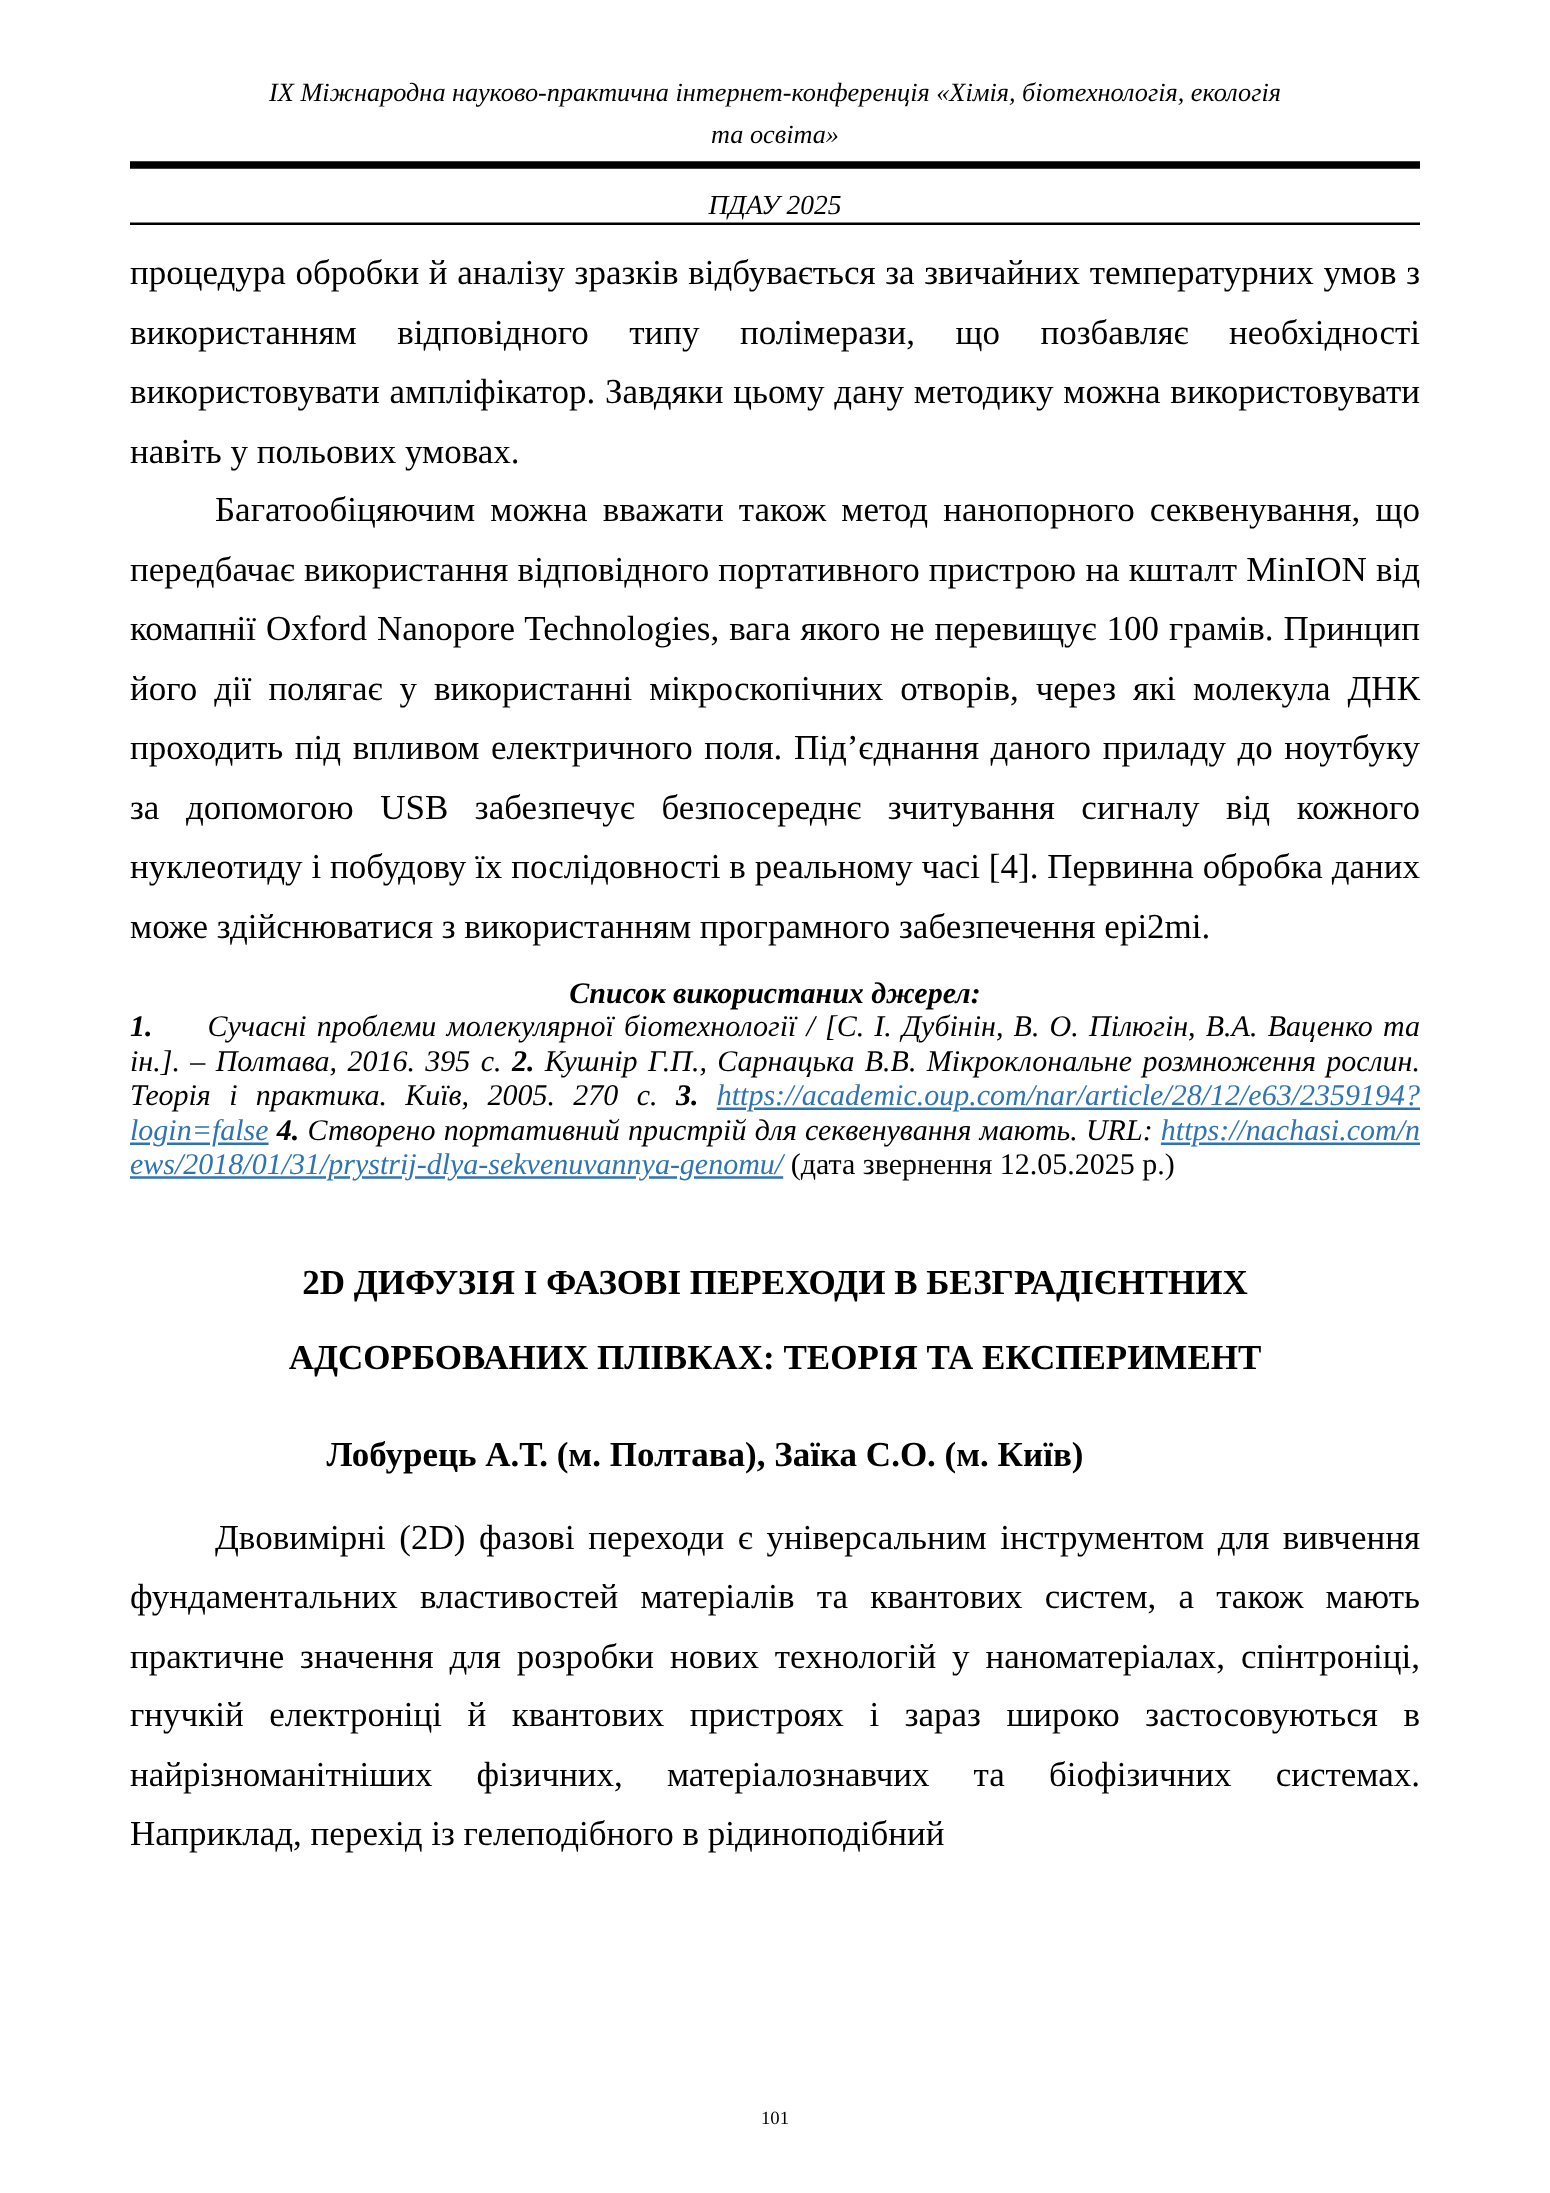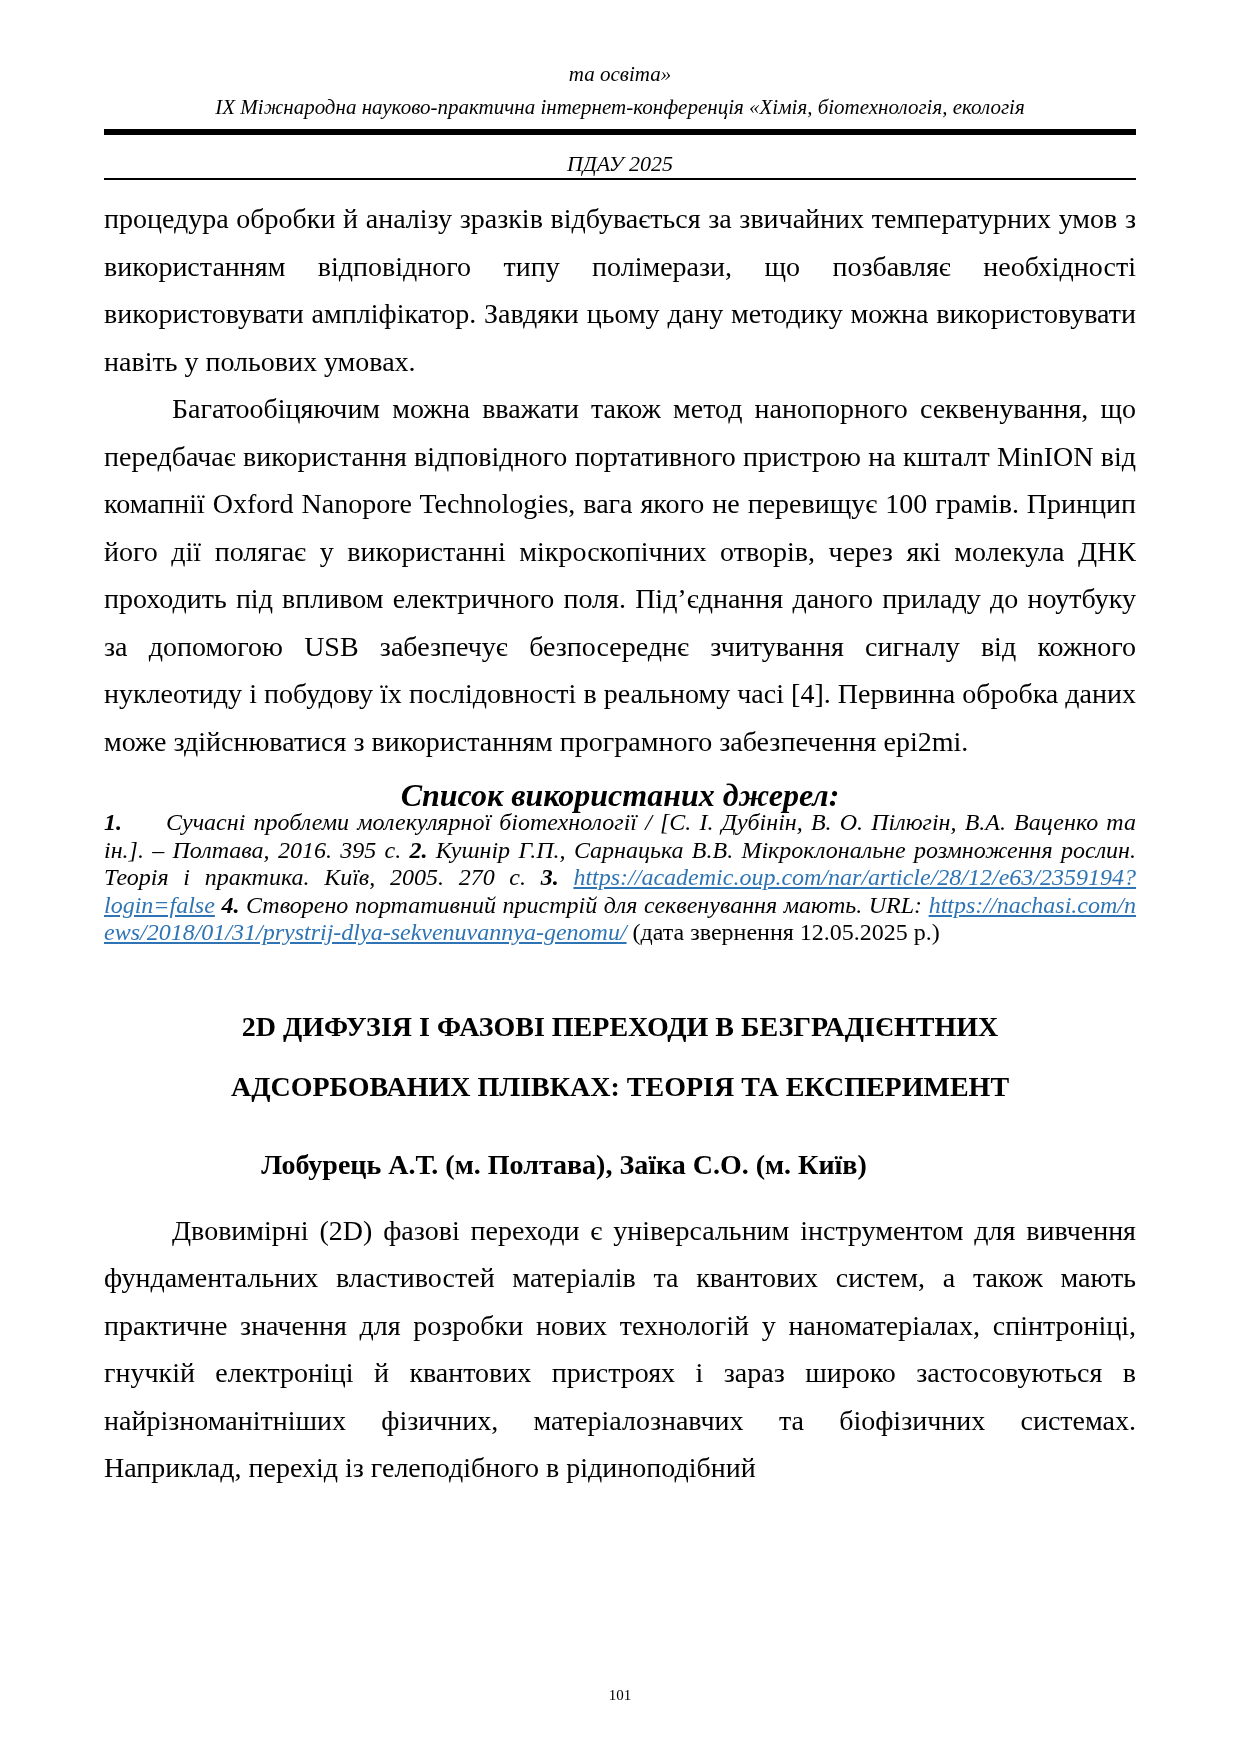--- a/index.html
+++ b/index.html
@@ -36,21 +36,21 @@
   .body-text {
     font-size: 28px;
     line-height: 47.5px;
     text-align: justify;
     margin: 0;
   }
   .first-block { margin-top: 15px; }
   .indent { text-indent: 68px; }
   .refs-heading {
     margin-top: 16px;
-    font-size: 32px;
+    font-size: 24px;
     font-weight: bold;
     font-style: italic;
     text-align: center;
     line-height: 28px;
   }
   .refs {
     font-size: 24px;
     font-style: italic;
     line-height: 27.5px;
     text-align: justify;
@@ -90,22 +90,22 @@
     text-align: center;
     font-size: 15px;
   }
 </style>
 </head>
 <body>
 
 <div class="page">
 
   <div class="conf-header">
+    <div>IX Міжнародна науково-практична інтернет-конференція «Хімія, біотехнологія, екологія</div>
     <div>та освіта»</div>
-    <div>IX Міжнародна науково-практична інтернет-конференція «Хімія, біотехнологія, екологія</div>
   </div>
 
   <div class="rule-thick"></div>
 
   <div class="org-line">ПДАУ 2025</div>
 
   <div class="rule-thin"></div>
 
   <p class="body-text first-block">процедура обробки й аналізу зразків відбувається за звичайних температурних умов з використанням відповідного типу полімерази, що позбавляє необхідності використовувати ампліфікатор. Завдяки цьому дану методику можна використовувати навіть у польових умовах.</p>
 

